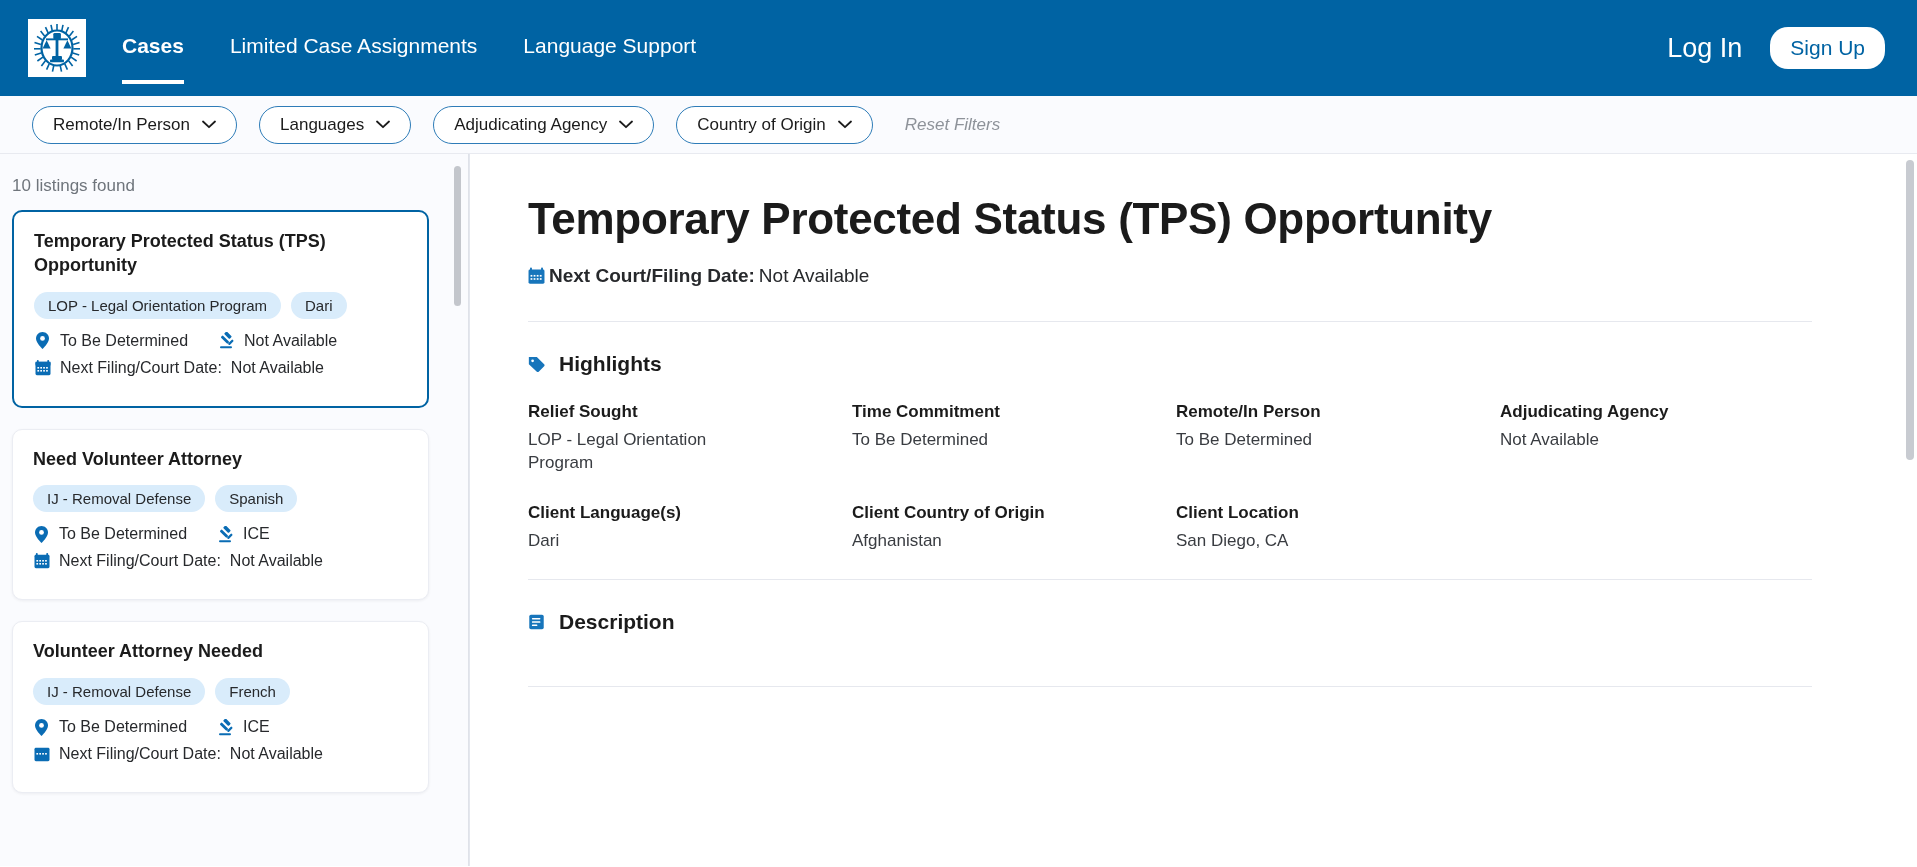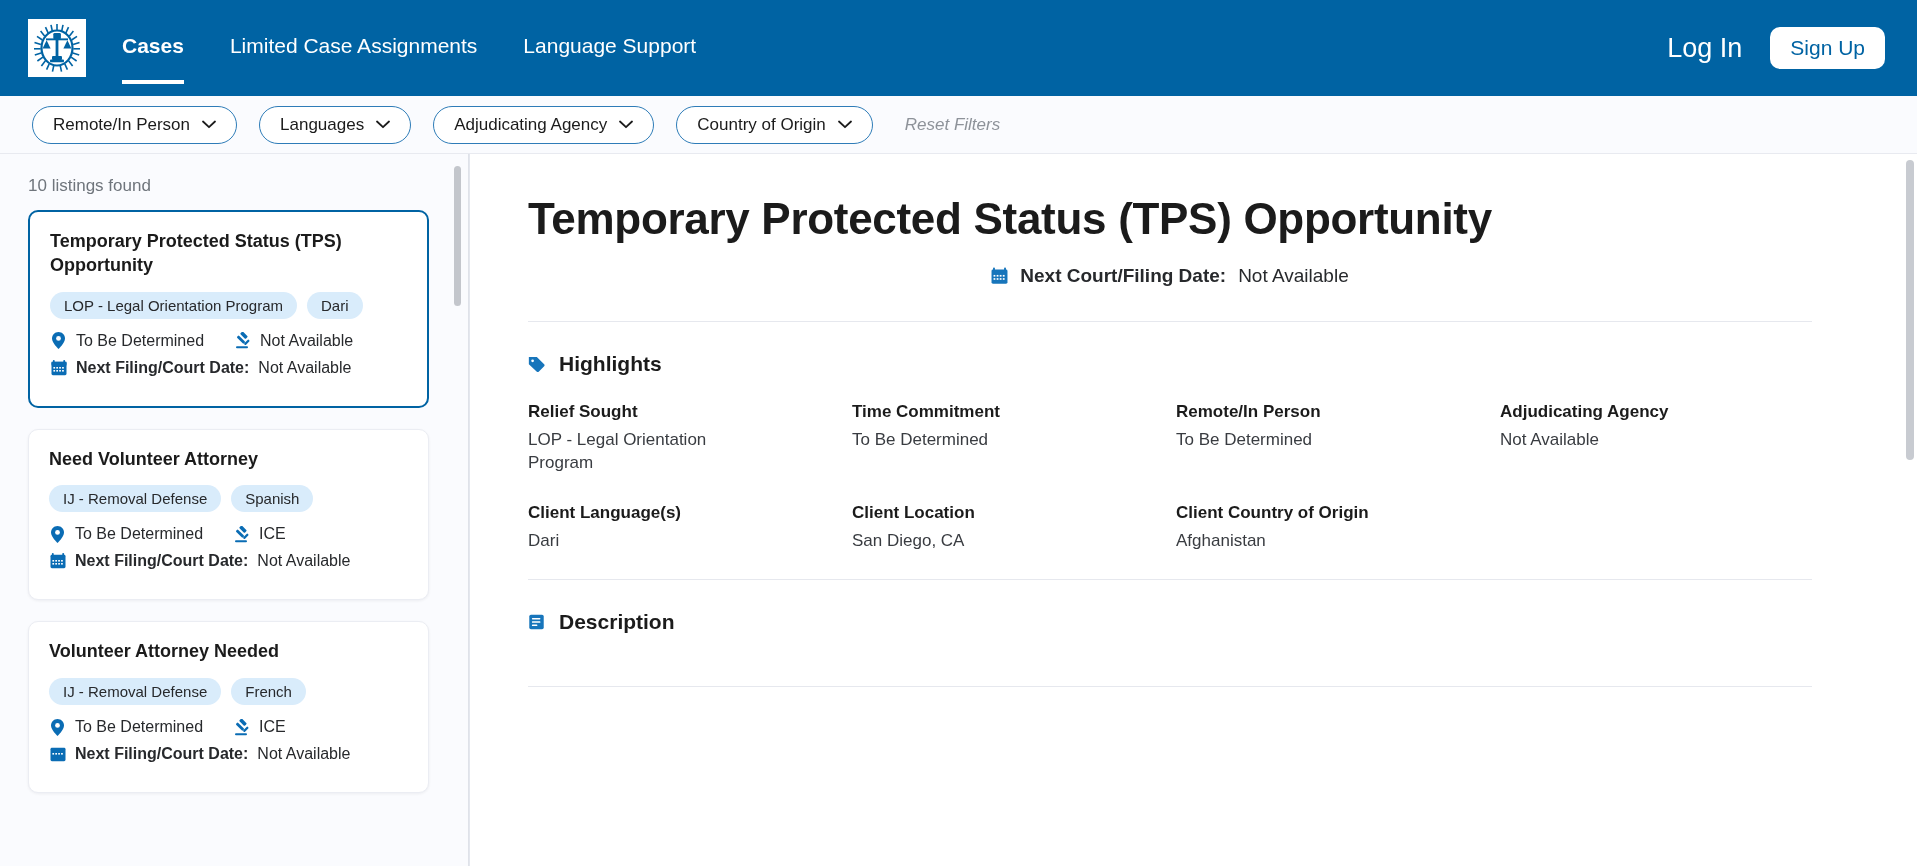--- a/index.html
+++ b/index.html
@@ -61,21 +61,21 @@
     color: #ffffff;
     font-size: 27px;
     cursor: pointer;
     white-space: nowrap;
   }
   .signup-btn {
     background: #ffffff;
     color: #0063A3;
     font-size: 21px;
     border: none;
-    border-radius: 10px;
+    border-radius: 18px;
     padding: 9px 20px;
     cursor: pointer;
     font-family: inherit;
     white-space: nowrap;
   }
 
   
   .filter-bar {
     height: 58px;
     background: #fafbfe;
@@ -120,21 +120,21 @@
   .sidebar {
     width: 470px;
     flex: 0 0 470px;
     background: #fafbfe;
     position: relative;
     overflow: hidden;
     padding: 0 0 0 0;
     border-right: 1px solid #e4e7ee;
   }
   .sidebar-inner {
-    padding: 22px 40px 0 28px;
+    padding: 22px 40px 0 12px;
   }
   .listings-count {
     font-size: 17px;
     color: #6f757c;
     margin-bottom: 14px;
   }
   .listing-card {
     background: #ffffff;
     border-radius: 10px;
     border: 1px solid #ebedf3;
@@ -165,21 +165,21 @@
   .meta-row {
     display: flex;
     align-items: center;
     gap: 9px;
     font-size: 16px;
     color: #27292c;
     margin-bottom: 9px;
   }
   .meta-row .spacer { width: 12px; }
   .meta-icon { display: inline-flex; width: 17px; height: 18px; flex: 0 0 auto; align-items: center; justify-content: center; }
-  .meta-label { font-weight: bold; }
+  .meta-label { font-weight: normal; }
   .meta-val { font-weight: normal; }
 
   
   .sb-track {
     position: absolute;
     top: 0; right: 8px;
     width: 7px; height: 100%;
     background: transparent;
   }
   .sb-thumb {
@@ -205,25 +205,24 @@
   .main-inner { padding: 40px 58px 0 58px; max-width: 1400px; }
   .detail-title {
     font-size: 44px;
     font-weight: bold;
     color: #1b1b1b;
     letter-spacing: -0.3px;
     line-height: 1.12;
     margin-bottom: 22px;
   }
   .detail-date {
-    display: flex; align-items: center; gap: 12px;
+    display: flex; align-items: center; gap: 4px;
     font-size: 19px; color: #27292c;
     padding-bottom: 34px;
     border-bottom: 1px solid #e6e8ee;
-    justify-content: center;
   }
   .detail-date .lbl { font-weight: bold; }
   .detail-date .val { font-weight: normal; }
 
   .section { padding: 30px 0 26px 0; border-bottom: 1px solid #e6e8ee; }
   .section-head {
     display: flex; align-items: center; gap: 14px;
     font-size: 21px; font-weight: bold; color: #1b1b1b;
     margin-bottom: 26px;
   }
@@ -546,26 +545,26 @@
           </div>
           <div>
             <div class="hl-label">Adjudicating Agency</div>
             <div class="hl-value">Not Available</div>
           </div>
           <div>
             <div class="hl-label">Client Language(s)</div>
             <div class="hl-value">Dari</div>
           </div>
           <div>
+            <div class="hl-label">Client Country of Origin</div>
+            <div class="hl-value">Afghanistan</div>
+          </div>
+          <div>
             <div class="hl-label">Client Location</div>
             <div class="hl-value">San Diego, CA</div>
-          </div>
-          <div>
-            <div class="hl-label">Client Country of Origin</div>
-            <div class="hl-value">Afghanistan</div>
           </div>
           <div></div>
         </div>
       </div>
 
       <div class="section">
         <div class="section-head">
           <span class="meta-icon">
               <svg width="20" height="20" viewBox="0 0 20 20">
                 <rect x="1.5" y="1.5" width="17" height="17" rx="2" fill="#1775bb"></rect>

